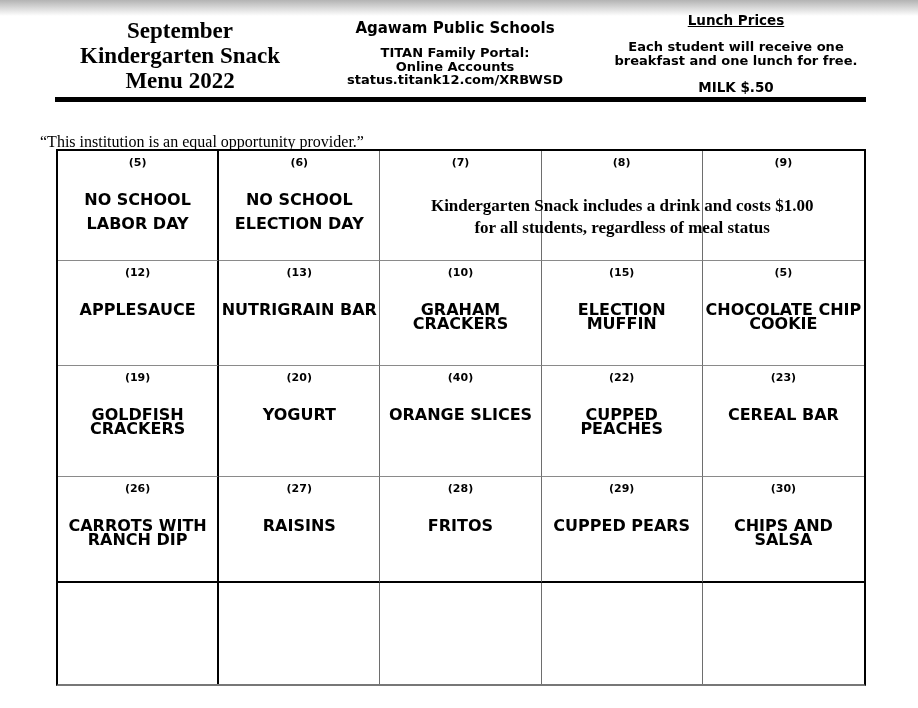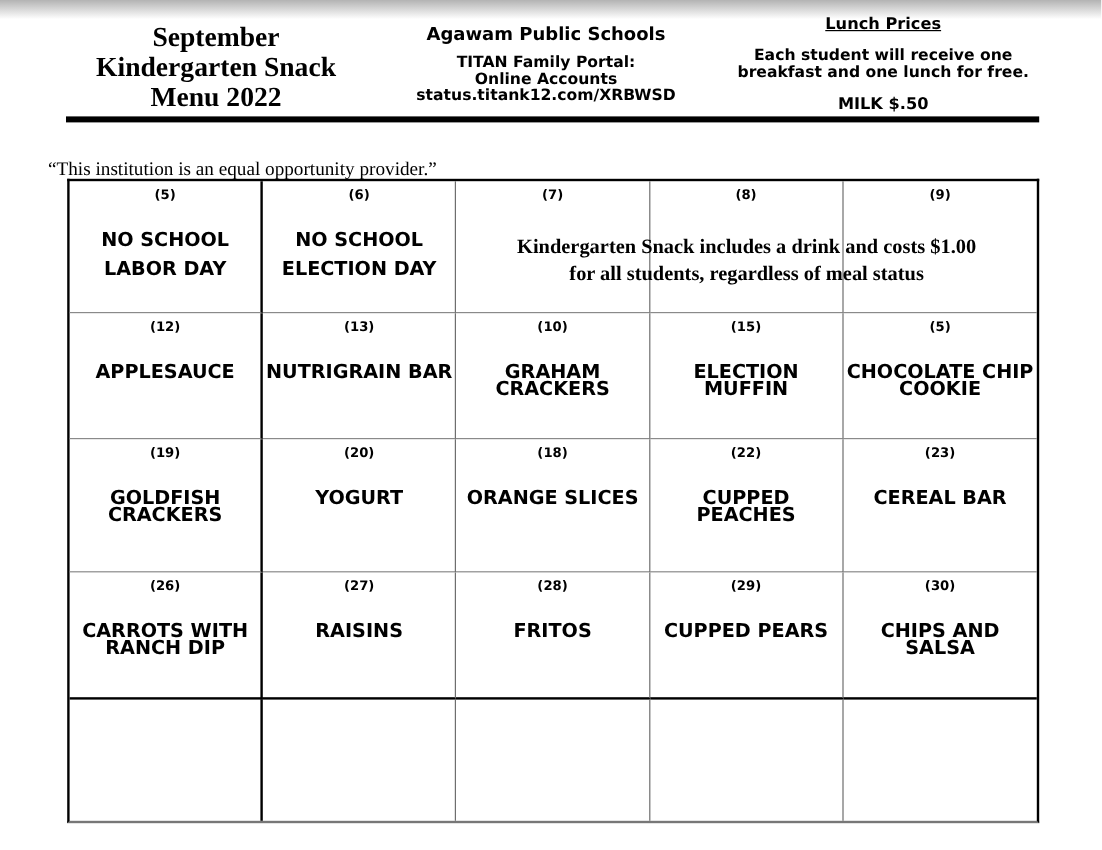--- a/index.html
+++ b/index.html
@@ -160,21 +160,21 @@
       </div>
       <div class="cell first-col">
         <div class="date">(19)</div>
         <div class="item">GOLDFISH CRACKERS</div>
       </div>
       <div class="cell">
         <div class="date">(20)</div>
         <div class="item">YOGURT</div>
       </div>
       <div class="cell">
-        <div class="date">(18)</div>
+        <div class="date">(40)</div>
         <div class="item">ORANGE SLICES</div>
       </div>
       <div class="cell">
         <div class="date">(22)</div>
         <div class="item">CUPPED PEACHES</div>
       </div>
       <div class="cell last-col">
         <div class="date">(23)</div>
         <div class="item">CEREAL BAR</div>
       </div>

